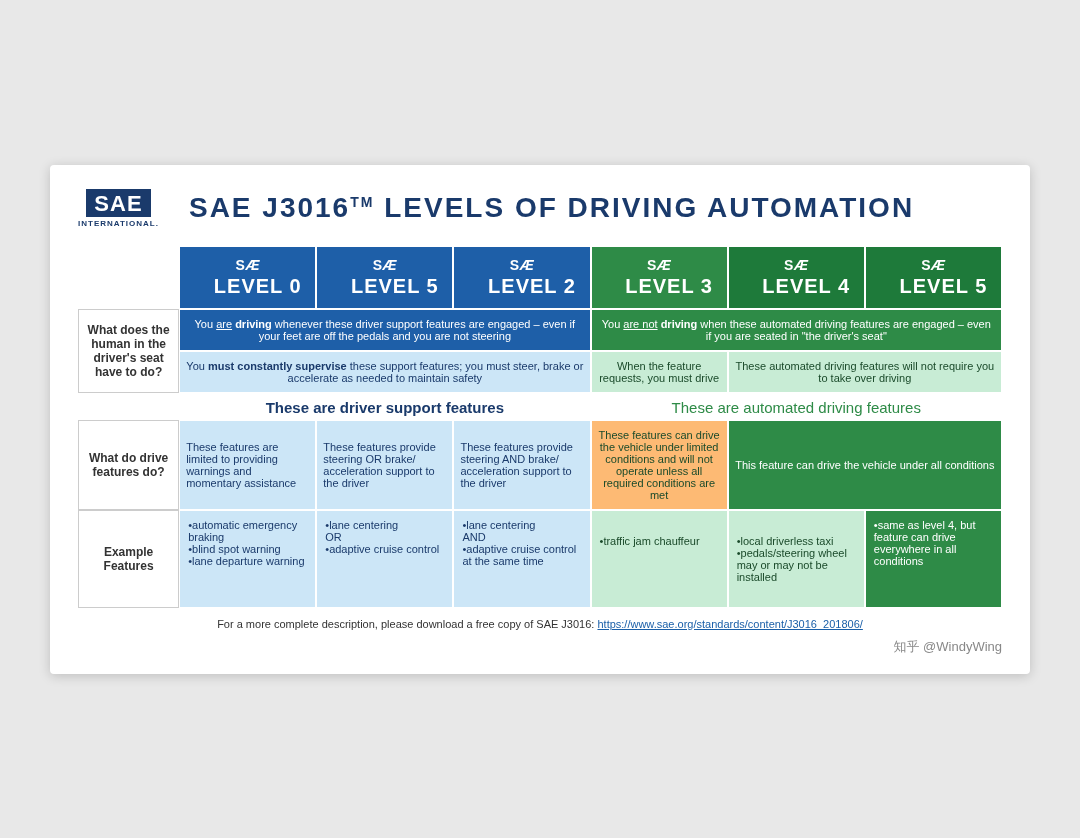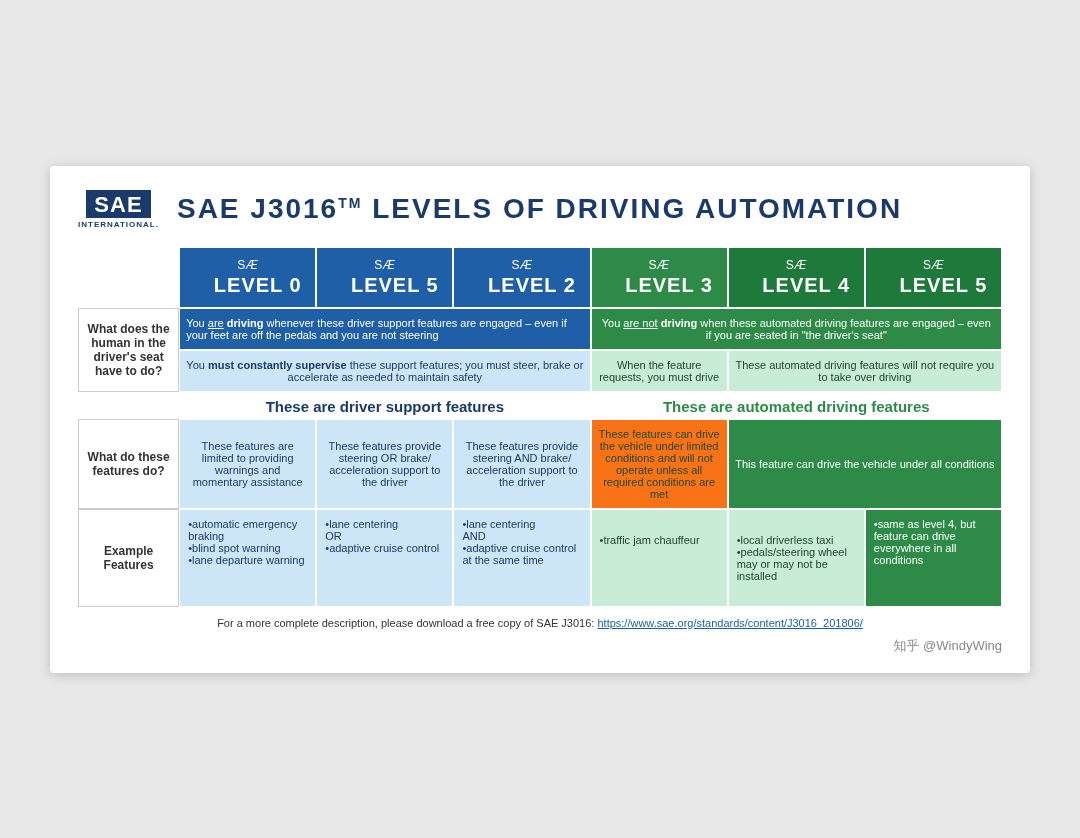--- a/index.html
+++ b/index.html
@@ -15,21 +15,21 @@
       background: white;
       width: 980px;
       padding: 24px 28px 18px 28px;
       border-radius: 4px;
       box-shadow: 0 2px 12px rgba(0,0,0,0.18);
     }
     .header {
       display: flex;
       align-items: center;
       margin-bottom: 18px;
-      gap: 18px;
+      gap: 30px;
     }
     .sae-logo {
       display: flex;
       flex-direction: column;
       align-items: center;
     }
     .sae-logo-box {
       background: #1a3a6b;
       color: white;
       font-weight: 900;
@@ -84,37 +84,38 @@
       vertical-align: middle;
     }
     .level-header-darkgreen {
       background: #1e7a3a;
       color: white;
       text-align: center;
       padding: 10px 6px;
       vertical-align: middle;
     }
     .sae-level-logo {
-      font-size: 12px;
-      font-weight: 400;
+      font-size: 14px;
+      font-weight: 700;
       letter-spacing: 0.5px;
       display: block;
       margin-bottom: 2px;
     }
     .level-num {
       font-size: 20px;
       font-weight: 900;
       letter-spacing: 1px;
       margin-left: 20px;
     }
     
     .info-blue {
       background: #1e5fa8;
       color: white;
       font-size: 11px;
+      text-align: center;
       vertical-align: middle;
       padding: 8px 6px;
     }
     .info-green {
       background: #2e8b47;
       color: white;
       font-size: 11px;
       text-align: center;
       vertical-align: middle;
       padding: 8px 6px;
@@ -139,34 +140,33 @@
       padding: 6px 4px 4px 4px;
     }
     .section-label-blue {
       font-size: 15px;
       font-weight: bold;
       color: #1a3a6b;
       text-align: center;
     }
     .section-label-green {
       font-size: 15px;
-      font-weight: bold;
+      font-weight: normal;
       color: #2e8b47;
       text-align: center;
     }
     .features-blue {
       background: #cce6f7;
       color: #1a3a6b;
       font-size: 11px;
-      text-align: center;
       vertical-align: middle;
       padding: 8px 6px;
     }
     .features-green {
-      background: #f97316;
+      background: #fdba74;
       color: #1a4a2a;
       font-size: 11px;
       text-align: center;
       vertical-align: middle;
       padding: 8px 6px;
     }
     .features-darkgreen {
       background: #2e8b47;
       color: white;
       font-size: 11px;
@@ -284,21 +284,21 @@
       </td>
     </tr>
 
     <tr class="section-label-row">
       <td style="border:none;"></td>
       <td colspan="3" class="section-label-blue" style="border:none;">These are driver support features</td>
       <td colspan="3" class="section-label-green" style="border:none;">These are automated driving features</td>
     </tr>
 
     <tr>
-      <td class="row-label" style="border:1px solid #ccc;">What do these features do?</td>
+      <td class="row-label" style="border:1px solid #ccc;">What do drive features do?</td>
       <td class="features-blue">These features are limited to providing warnings and momentary assistance</td>
       <td class="features-blue">These features provide steering OR brake/ acceleration support to the driver</td>
       <td class="features-blue">These features provide steering AND brake/ acceleration support to the driver</td>
       <td class="features-green">These features can drive the vehicle under limited conditions and will not operate unless all required conditions are met</td>
       <td colspan="2" class="features-darkgreen">This feature can drive the vehicle under all conditions</td>
     </tr>
 
     <tr>
       <td class="row-label" style="border:1px solid #ccc;">Example Features</td>
       <td class="example-blue" style="white-space:pre-line;">•automatic emergency braking

